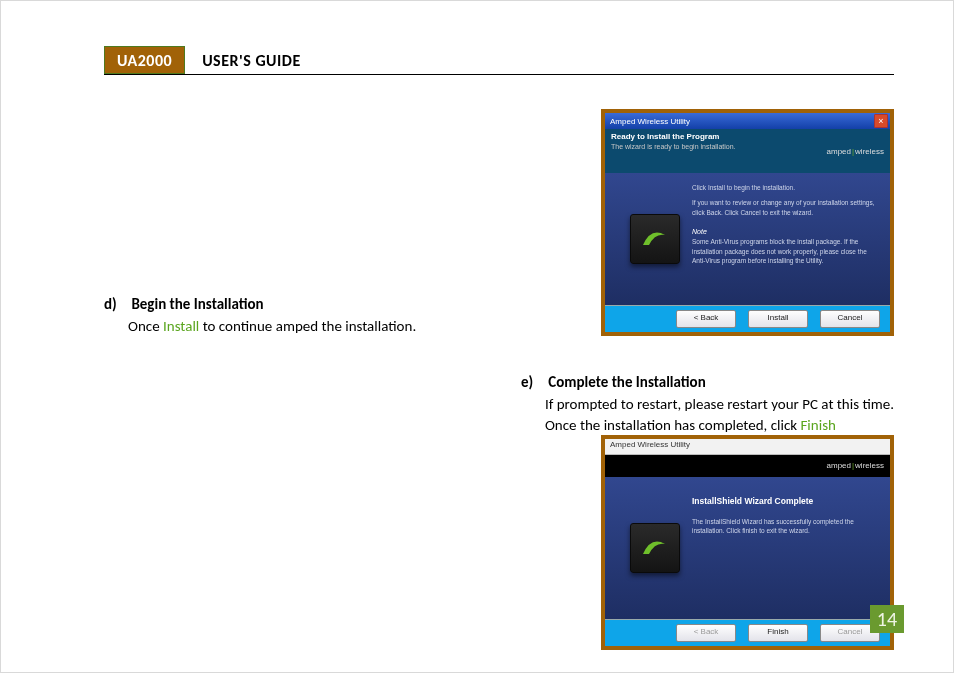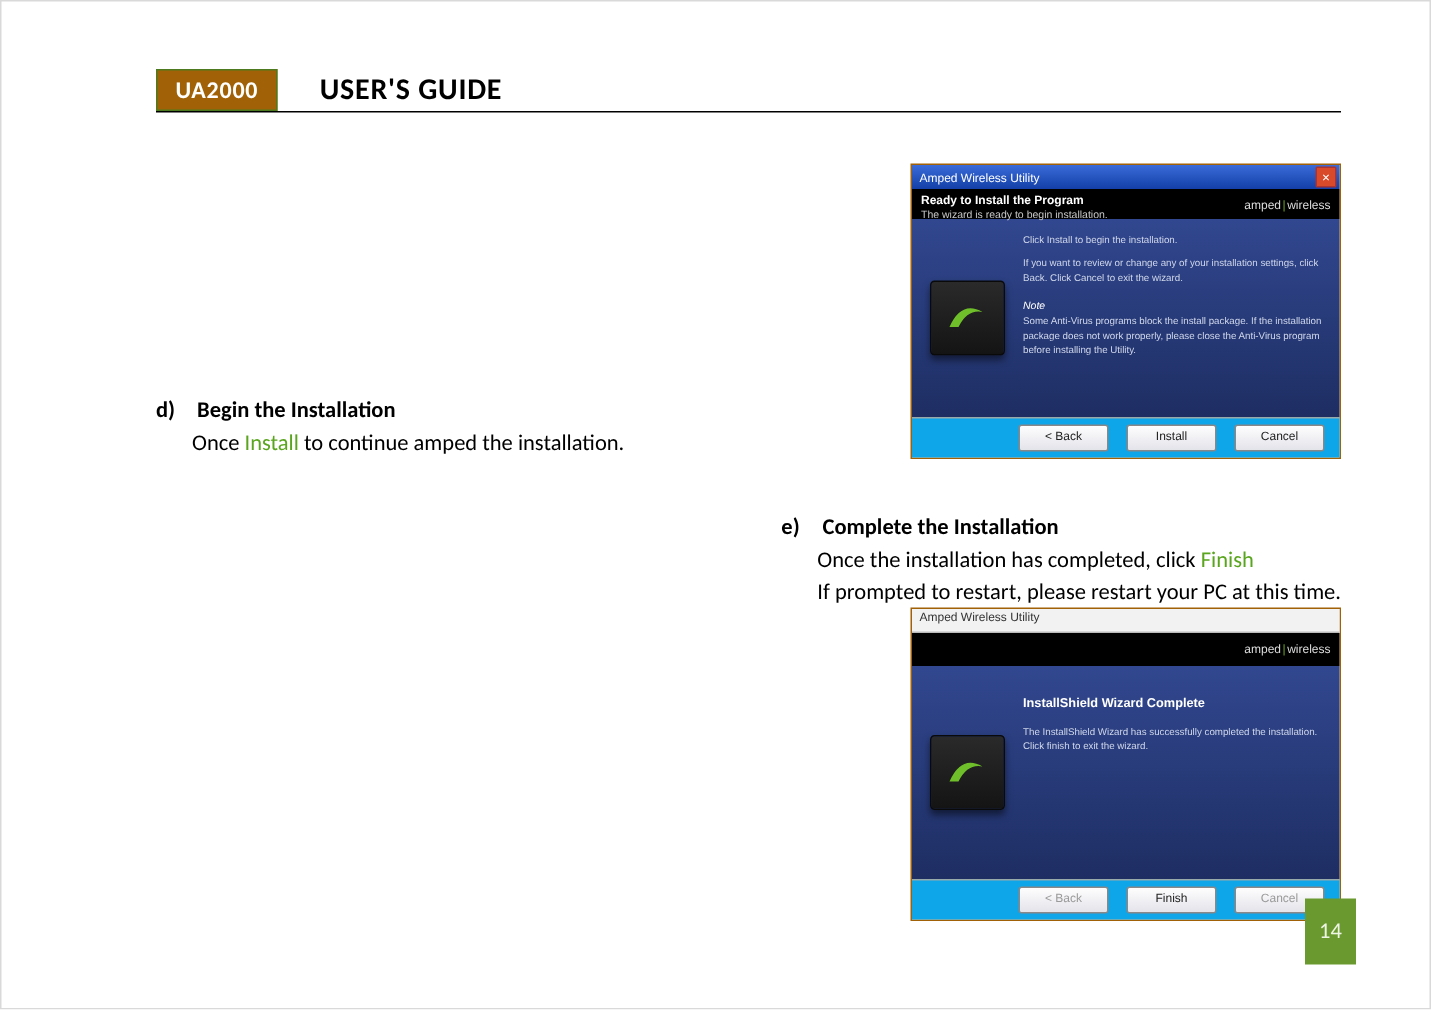--- a/index.html
+++ b/index.html
@@ -40,25 +40,25 @@
     font-weight: 700;
     font-size: 16px;
     letter-spacing: .5px;
     display: flex;
     align-items: center;
     padding: 0 12px;
     border: 1px solid #4e7a1f;
   }
   .hdr-title {
     font-weight: 700;
-    font-size: 20px;
+    font-size: 16px;
     letter-spacing: .5px;
     display: flex;
     align-items: center;
-    padding-left: 28px;
+    padding-left: 17px;
   }
   .hdr-rule {
     border: none;
     border-top: 1px solid #000;
     margin: 0;
   }
 
   
   .step {
     display: flex;
@@ -82,21 +82,21 @@
   }
   .step-text .body {
     margin-left: 24px;
     margin-top: 2px;
   }
   .hl { color: #5aa51e; }
 
   .shot {
     flex: 0 0 auto;
     width: 285px;
-    border: 1px solid #a16207;
+    border: 4px solid #a16207;
     margin-left: 16px;
     font-family: Tahoma, Arial, sans-serif;
   }
 
   
   .dlg-titlebar {
     display: flex;
     align-items: center;
     justify-content: space-between;
     height: 16px;
@@ -110,22 +110,22 @@
     background: #d84a2a;
     color: #fff;
     font-size: 9px;
     line-height: 12px;
     text-align: center;
     border: 1px solid #a33;
     border-radius: 1px;
   }
   .dlg-banner {
     display: flex;
-    height: 20px;
-    background: #000000;
+    height: 44px;
+    background: #0c4a6e;
     color: #c8c8c8;
     font-size: 7px;
   }
   .dlg-banner .msg {
     flex: 1;
     padding: 3px 6px;
     line-height: 1.3;
   }
   .dlg-banner .msg .h { color: #fff; font-weight: 700; font-size: 8px; }
   .dlg-banner .brand {
@@ -136,20 +136,21 @@
     padding-right: 6px;
     font-size: 8px;
     color: #ddd;
     white-space: nowrap;
   }
   .dlg-banner .brand .sep { color: #6aa82a; margin: 0 1px; }
   .dlg-body {
     display: flex;
     height: 132px;
     background: linear-gradient(#31478f, #1e2e63);
+    padding-left: 13px;
   }
   .dlg-side {
     flex: 0 0 74px;
     display: flex;
     align-items: center;
     justify-content: center;
   }
   .product-icon {
     width: 48px; height: 48px;
     background: linear-gradient(#2a2a2a, #141414);
@@ -214,26 +215,26 @@
   }
   .dlg2-banner .sep { color: #6aa82a; margin: 0 1px; }
   .dlg2 .dlg-body { height: 142px; }
   .dlg2 .dlg-main { padding-top: 18px; }
   .dlg2 .dlg-main .section-h { font-size: 8.5px; margin-bottom: 10px; }
 
   
   .pagenum {
     position: absolute;
     right: 50px;
-    bottom: 30px;
+    bottom: 40px;
     width: 34px;
-    height: 44px;
+    height: 28px;
     background: #6a9a2f;
     color: #eef4e3;
-    font-size: 15px;
+    font-size: 20px;
     display: flex;
     align-items: center;
     justify-content: center;
   }
 </style>
 </head>
 <body>
 
 <div class="page">
   <div class="page-outline"></div>
@@ -296,24 +297,24 @@
     </div>
   </div>
 
   <div class="step">
     <div class="step-text">
       <div>
         <span class="label">e)</span>
         <span class="title">Complete the Installation</span>
       </div>
       <div class="body">
+        <div>If prompted to restart, please restart your PC at this time.</div>
         <div>
           <span>Once the installation has completed, click </span><span class="hl">Finish</span>
         </div>
-        <div>If prompted to restart, please restart your PC at this time.</div>
       </div>
     </div>
 
     <div class="shot dlg2">
       <div class="dlg2-titlebar">Amped Wireless Utility</div>
       <div class="dlg2-banner">
         <span>amped</span>
           <span class="sep">|</span>
           <span>wireless</span>
       </div>

